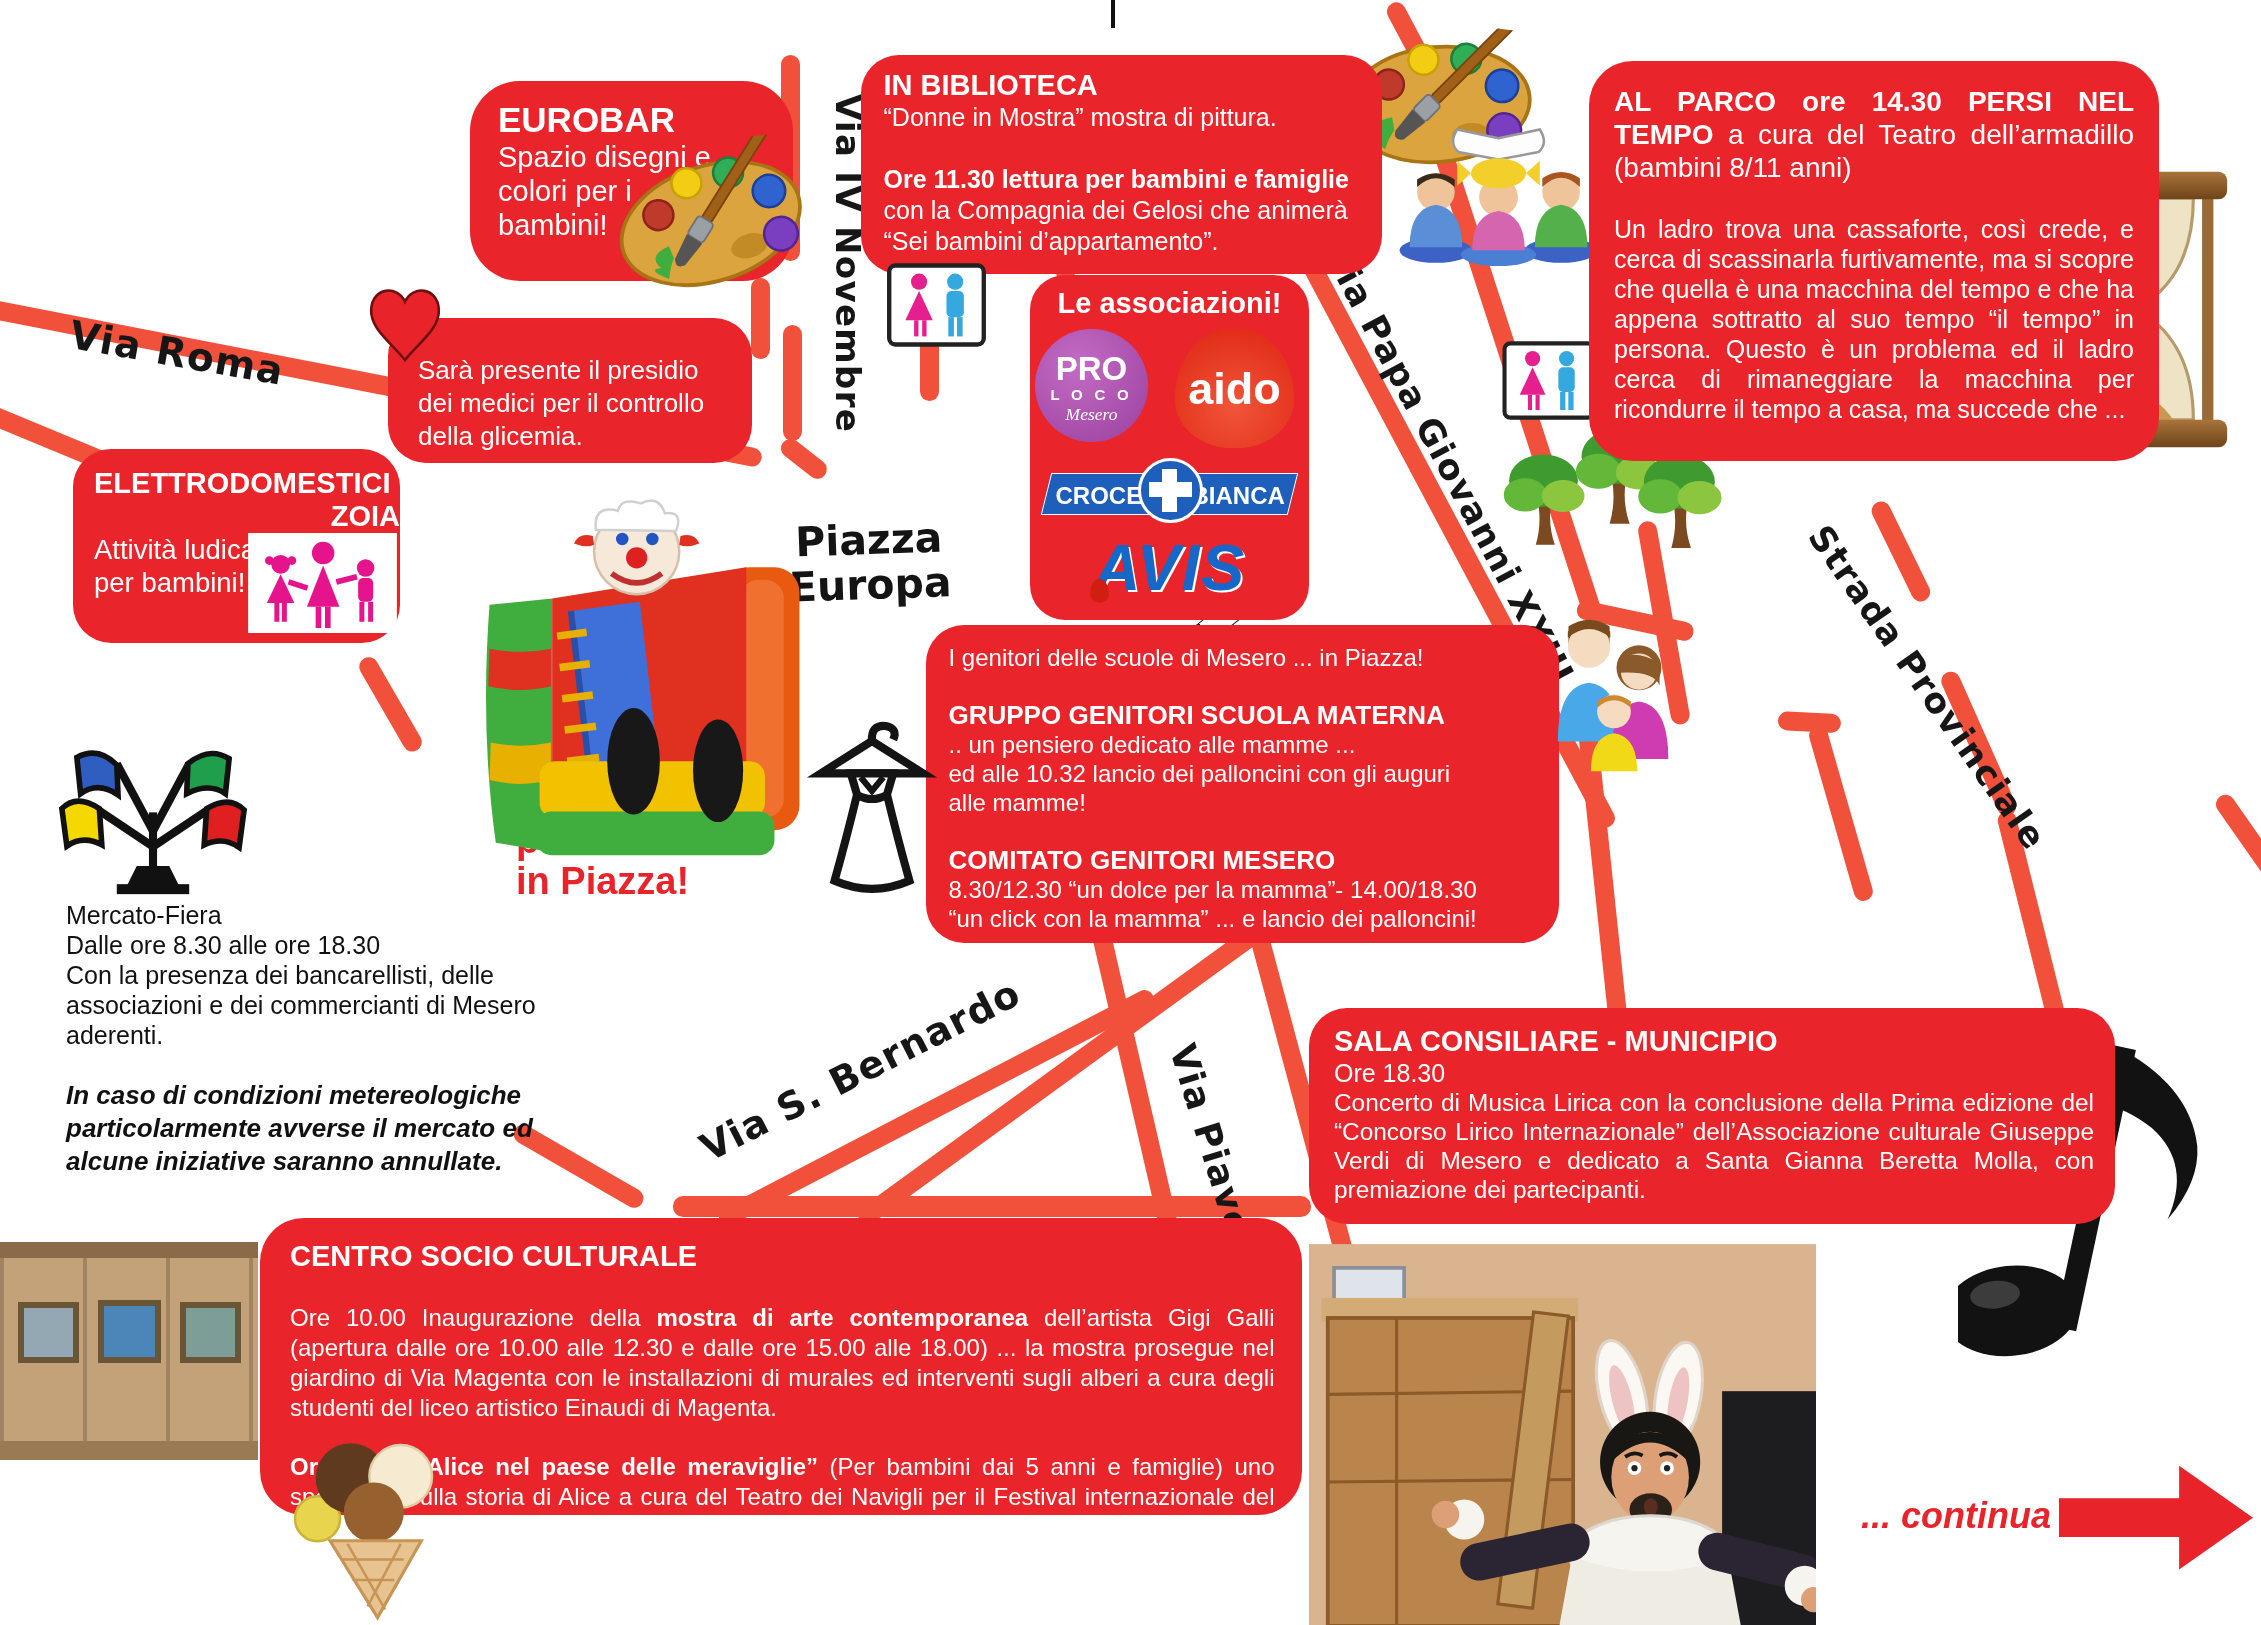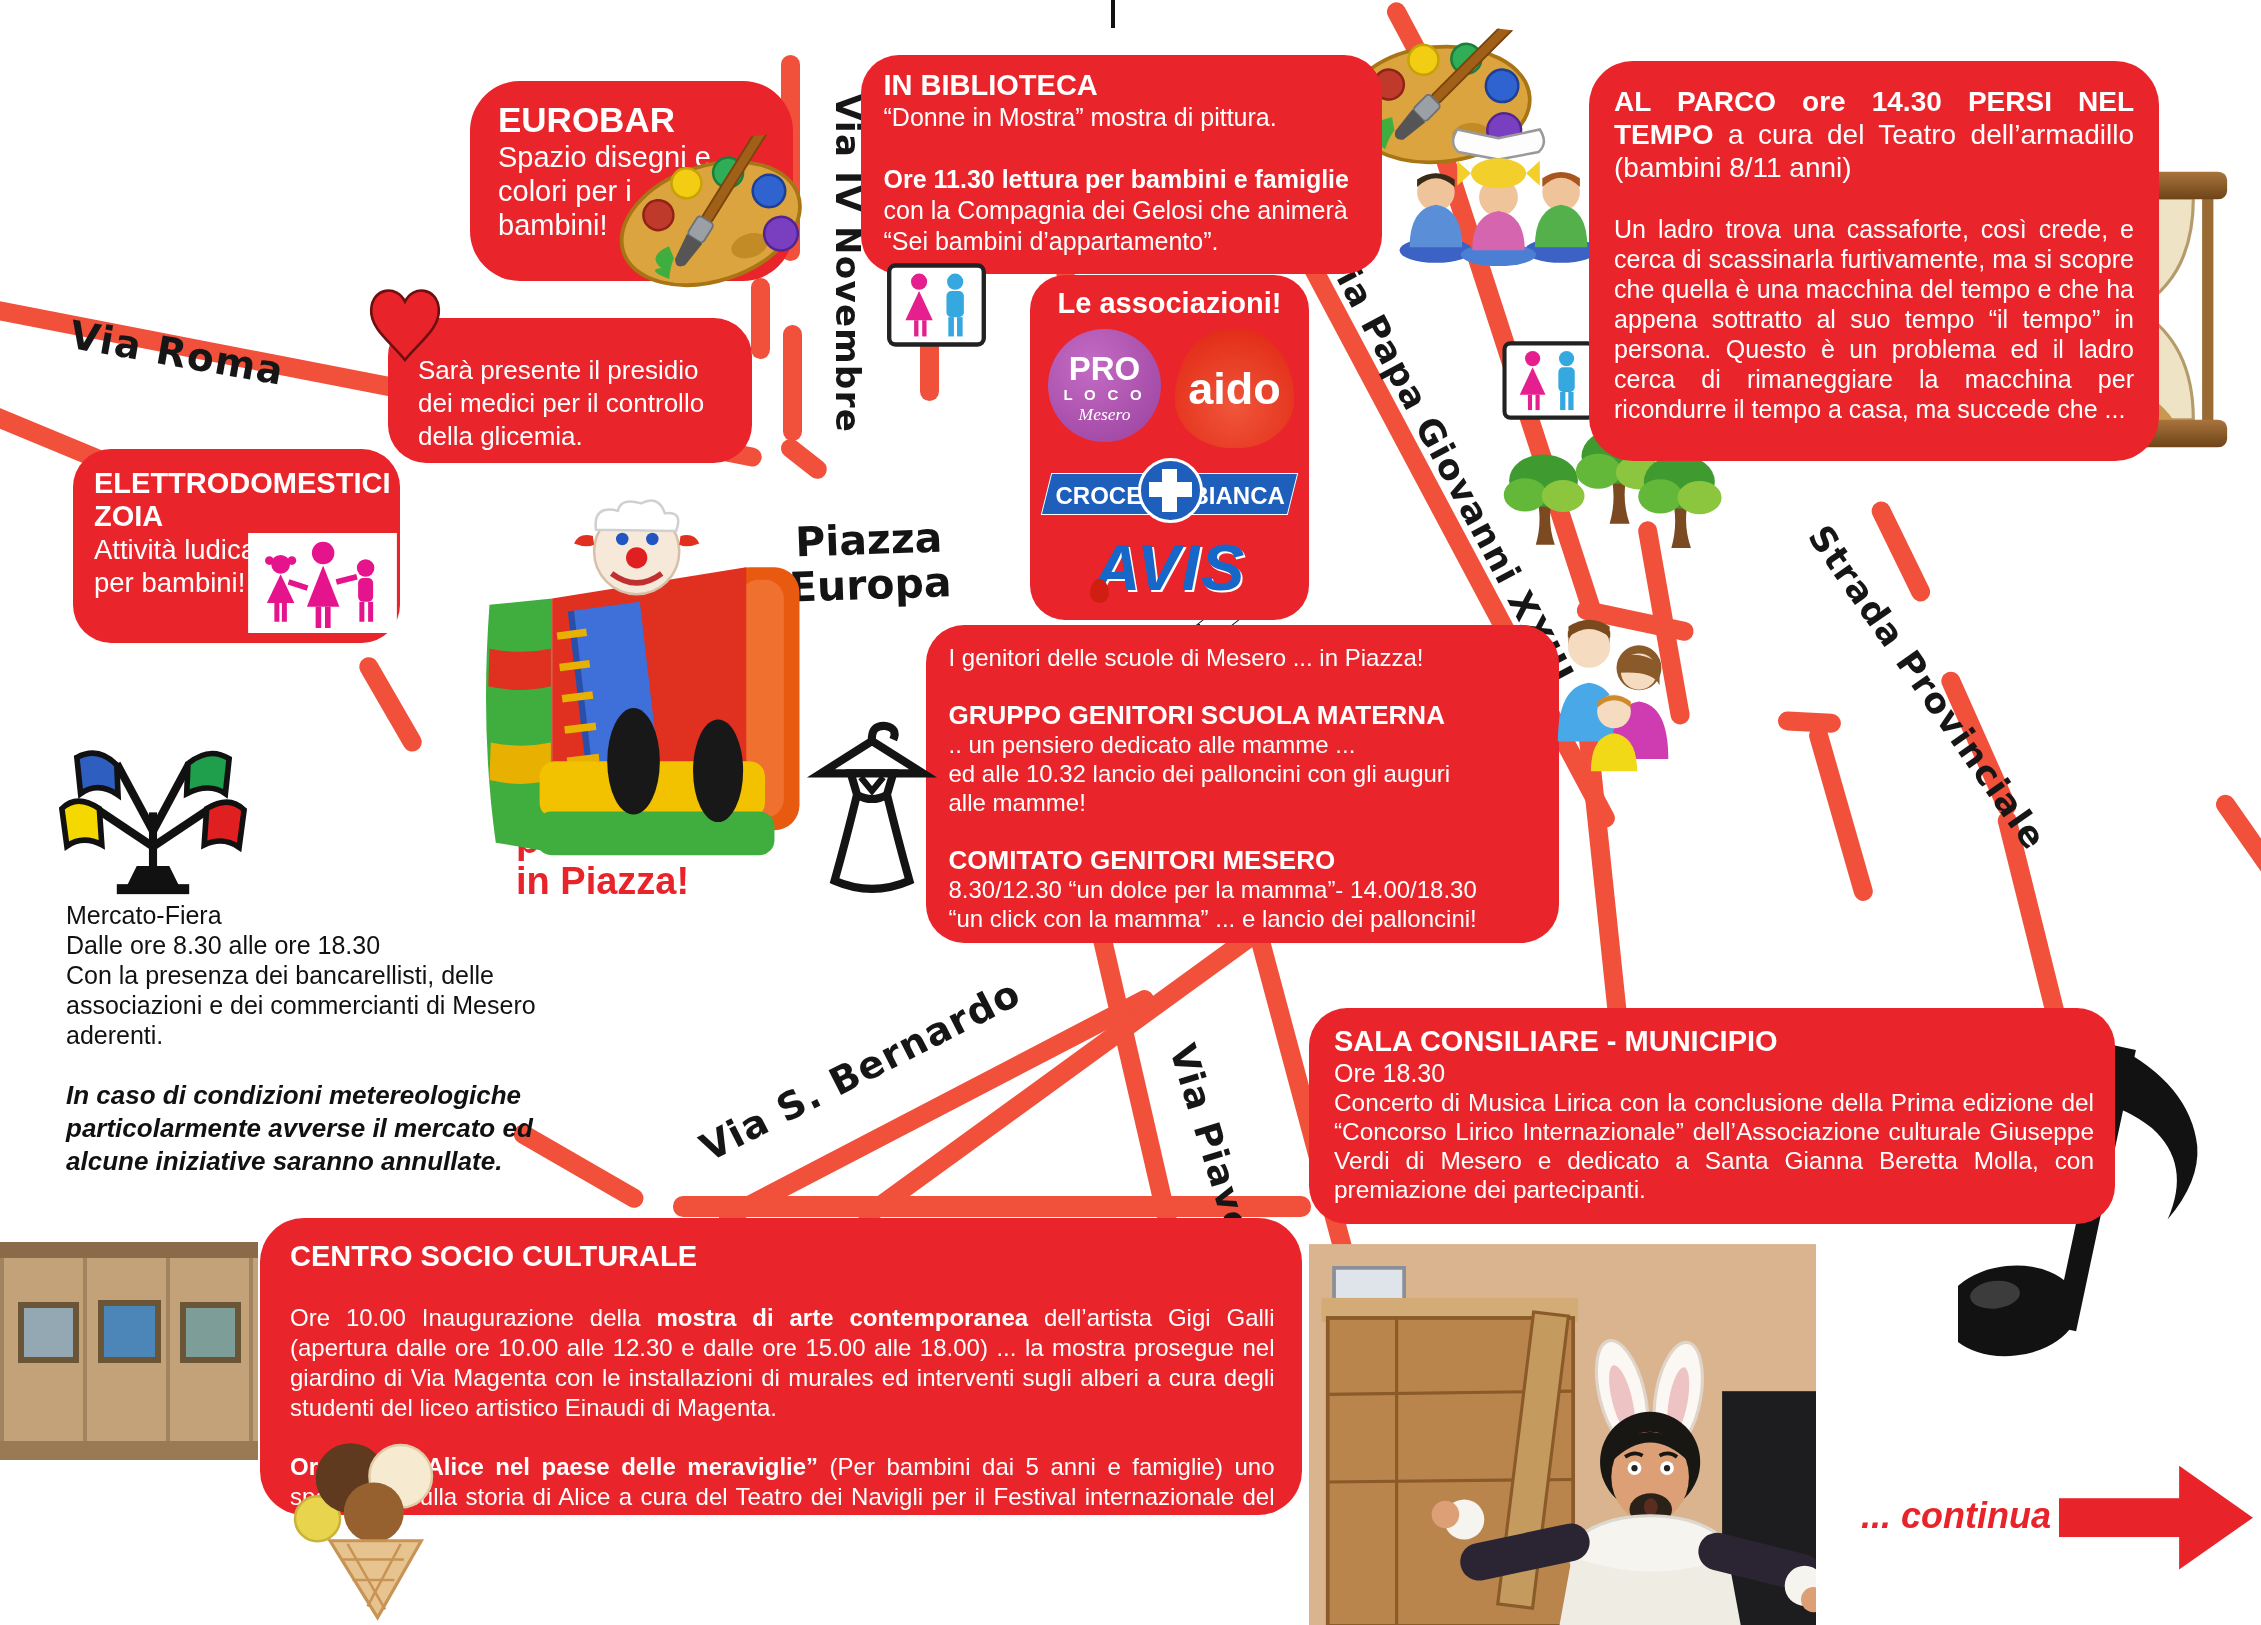--- a/index.html
+++ b/index.html
@@ -92,21 +92,21 @@
   </div>
 
   <div class="box" style="left:388px;top:318px;width:364px;height:145px;border-radius:38px;padding:36px 0 0 30px;box-sizing:border-box;">
     <p class="nw" style="font-size:26px;line-height:33px;">Sarà presente il presidio</p>
     <p class="nw" style="font-size:26px;line-height:33px;">dei medici per il controllo</p>
     <p class="nw" style="font-size:26px;line-height:33px;">della glicemia.</p>
   </div>
 
   <div class="box" style="left:73px;top:449px;width:327px;height:194px;border-radius:38px;padding:17.5px 0 0 21px;box-sizing:border-box;">
     <p class="b nw" style="font-size:29px;line-height:33px;">ELETTRODOMESTICI</p>
-    <p class="b nw" style="font-size:29px;line-height:33px;">ZOIA</p>
+    <p class="b nw" style="font-size:29px;line-height:33px;text-align:right;">ZOIA</p>
     <p class="nw" style="font-size:27.5px;line-height:33px;">Attività ludica</p>
     <p class="nw" style="font-size:27.5px;line-height:33px;">per bambini!</p>
     <svg class="abs" style="left:175px;top:84px;" width="149" height="100" viewBox="0 0 238 160">
       <rect x="0" y="0" width="238" height="160" fill="#ffffff"></rect>
       <g fill="#e5148c">
         <circle cx="52" cy="50" r="15"></circle>
           <circle cx="34" cy="44" r="7"></circle>
           <circle cx="70" cy="44" r="7"></circle>
         <path d="M52 66 L30 112 L74 112 Z"></path>
           <rect x="42" y="112" width="8" height="30"></rect>
@@ -129,21 +129,21 @@
     <p class="b nw" style="font-size:29px;line-height:33px;">IN BIBLIOTECA</p>
     <p class="nw" style="font-size:25px;line-height:31px;">“Donne in Mostra”  mostra di pittura.</p>
     <p style="height:31px;"></p>
     <p class="b nw" style="font-size:25px;line-height:31px;">Ore 11.30 lettura per bambini e famiglie</p>
     <p class="nw" style="font-size:25px;line-height:31px;">con la Compagnia dei Gelosi che animerà</p>
     <p class="nw" style="font-size:25px;line-height:31px;">“Sei bambini d’appartamento”.</p>
   </div>
 
   <div class="box" style="left:1030px;top:275px;width:279px;height:345px;border-radius:35px;padding:11.3px 0 0 0;box-sizing:border-box;text-align:center;">
     <p class="b" style="font-size:29px;line-height:34px;">Le associazioni!</p>
-    <div class="abs" style="left:18px;top:54px;width:113px;height:113px;border-radius:50%;background:radial-gradient(circle at 38% 32%,#c36cc4,#9a3f9e);color:#fff;">
+    <div class="abs" style="left:5px;top:54px;width:113px;height:113px;border-radius:50%;background:radial-gradient(circle at 38% 32%,#c36cc4,#9a3f9e);color:#fff;">
       <div class="b" style="font-size:33px;margin-top:22.5px;line-height:33px;">PRO</div>
       <div class="b" style="font-size:15px;letter-spacing:3.8px;line-height:19px;">L O C O</div>
       <div style="font-family:'Liberation Serif',serif;font-style:italic;font-size:17.5px;line-height:21px;">Mesero</div>
     </div>
     <div class="abs" style="left:145px;top:54px;width:119px;height:119px;background:radial-gradient(circle at 50% 65%,#f0563a,#df2310);border-radius:46% 46% 48% 48%/58% 58% 40% 40%;">
       <div class="b" style="color:#fff;font-size:45px;margin-top:34px;">aido</div>
     </div>
     <div class="abs" style="left:16.3px;top:198px;width:245px;height:40px;background:#1d5fba;transform:skewX(-14deg);border:1.9px solid #fff;">
       <span class="b" style="position:absolute;left:8.8px;top:7.5px;color:#fff;font-size:24px;transform:skewX(14deg);">CROCE</span>
       <span class="b" style="position:absolute;right:6.3px;top:7.5px;color:#fff;font-size:24px;transform:skewX(14deg);">BIANCA</span>

